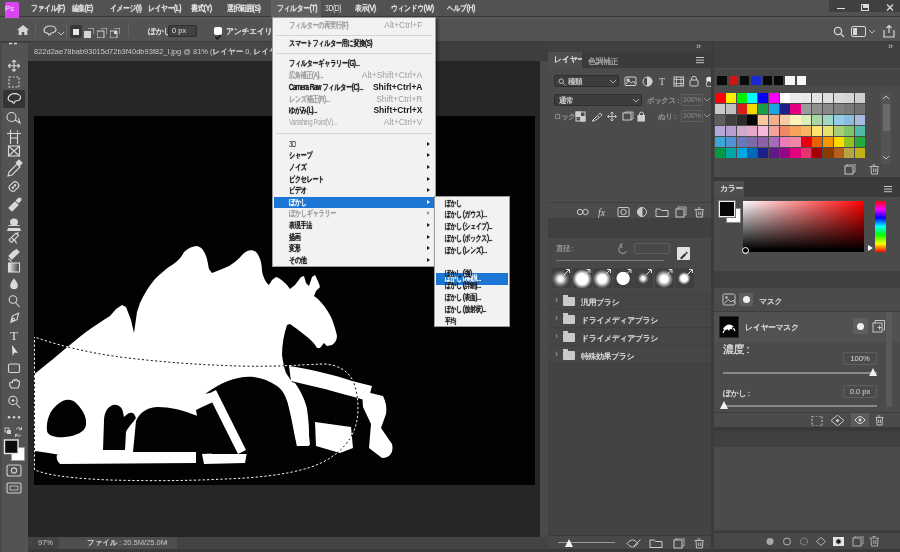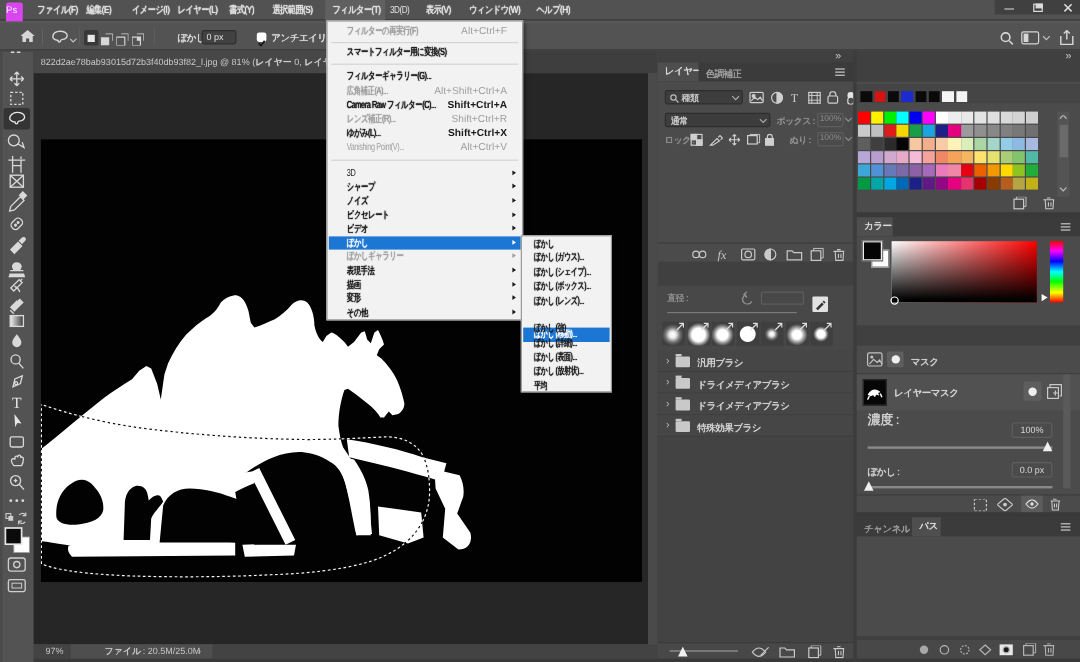--- a/index.html
+++ b/index.html
@@ -550,25 +550,20 @@
             <path d="M1 4c2-2.5 4-3.5 5-3.5S9 1.5 11 4C9 6.5 7 7.5 6 7.5S3 6.5 1 4z" fill="none" stroke="#e0e0e0"></path>
             <circle cx="6" cy="4" r="1.4" fill="#e0e0e0"></circle>
           </svg>
   </div>
   <svg class="abs" style="left:160px;top:2px" width="11" height="11" viewBox="0 0 11 11">
           <path d="M1.5 2.5h8M2.5 2.5l.5 7.5h5l.5-7.5M3.5 1h3M4.7 4.5v3.5M6.5 4.5v3.5" fill="none" stroke="#c9c9c9" stroke-width=".9"></path>
         </svg>
  </div>
 </div>
 <div class="abs" style="left:0;top:385px;width:186px;height:4px;background:#393939"></div>
-<div class="abs" style="left:0;top:389px;width:186px;height:16px;background:#3b3b3b">
- <span class="abs jp1 ptab" style="left:6px;top:4px;color:#9c9c9c">チャンネル</span>
- <div class="abs jp1 ptab" style="left:46px;top:0;width:24px;height:16px;background:#4e4e4e;color:#d8d8d8;line-height:16px;padding-left:6px">パス</div>
- <div class="abs" style="left:170px;top:5px;width:8px;height:1.2px;background:#c9c9c9;box-shadow:0 2.6px #c9c9c9,0 5.2px #c9c9c9"></div>
-</div>
 <div class="abs" style="left:0;top:405px;width:186px;height:83px;background:#4b4b4b"></div>
 <div class="abs" style="left:0;top:490px;width:186px;height:17px;background:#484848;border-top:1px solid #3a3a3a">
  <svg class="abs" style="left:50px;top:3px" width="130" height="11" viewBox="0 0 130 11">
         <g fill="none" stroke="#b5b5b5">
   <circle cx="6" cy="5.5" r="3.5" fill="#a8a8a8" stroke="none"></circle>
   <circle cx="23" cy="5.5" r="3.5"></circle>
   <circle cx="40" cy="5.5" r="3.5" stroke-dasharray="1.5 1.2"></circle>
   <path d="M57 1.5l4.5 4-4.5 4-4.5-4z"></path>
   <rect x="69" y="1" width="11" height="9" fill="#e8e8e8" stroke="none"></rect>
           <circle cx="74.5" cy="5.5" r="2.6" fill="#1a1a1a"></circle>

